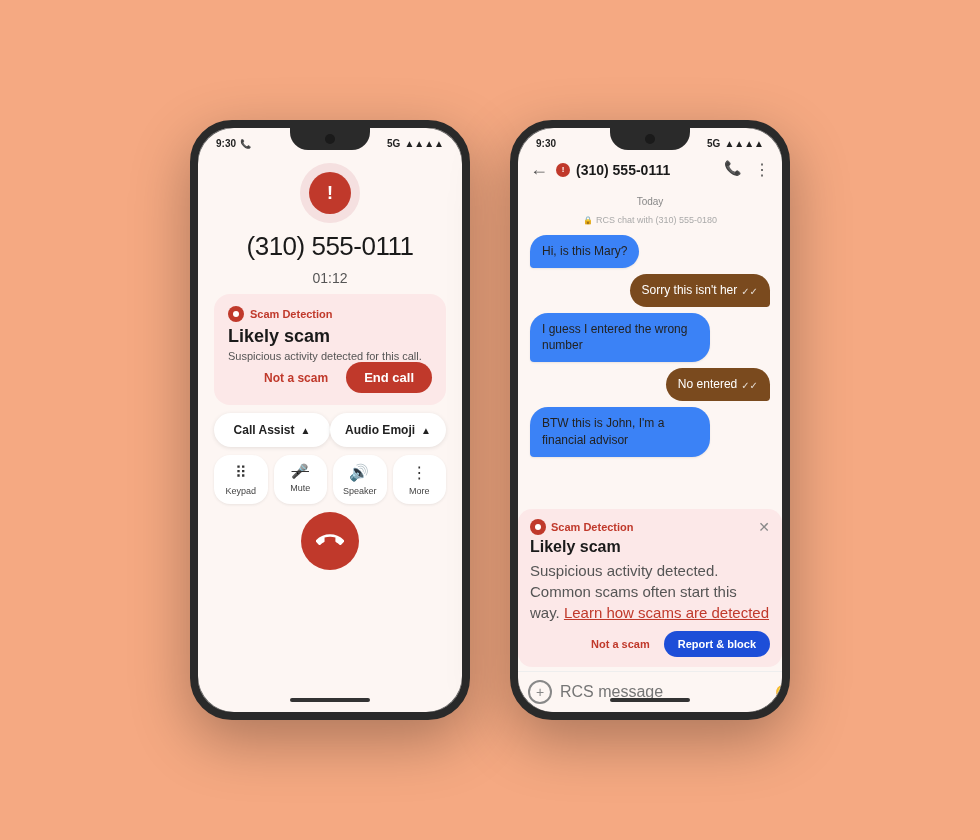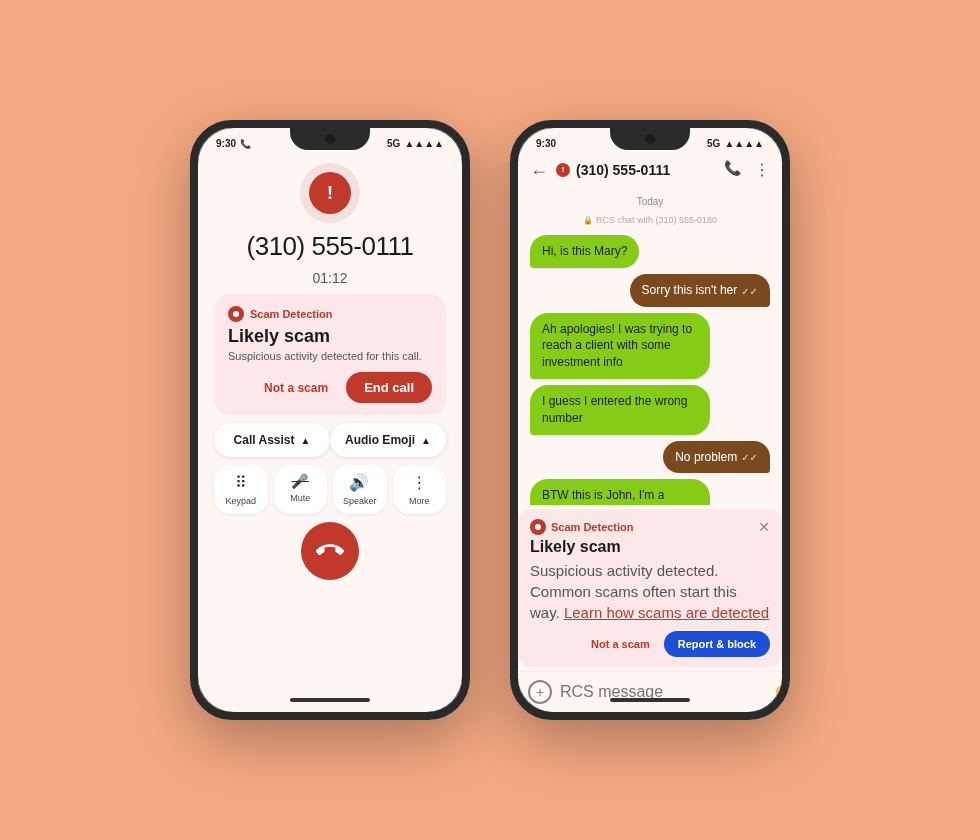--- a/index.html
+++ b/index.html
@@ -168,21 +168,20 @@
     .scam-title {
       font-size: 18px;
       font-weight: 600;
       color: #1a1a1a;
       margin-bottom: 3px;
     }
 
     .scam-desc {
       font-size: 11px;
       color: #555;
-      margin-bottom: 10px;
     }
 
     .scam-actions {
       display: flex;
       justify-content: flex-end;
       gap: 10px;
       align-items: center;
     }
 
     .btn-not-scam {
@@ -355,21 +354,21 @@
 
     .bubble {
       max-width: 75%;
       padding: 8px 12px;
       border-radius: 18px;
       font-size: 12px;
       line-height: 1.4;
     }
 
     .bubble-received {
-      background: #84cc16;
+      background: #3b82f6;
       color: #222;
       align-self: flex-start;
       border-bottom-left-radius: 4px;
       box-shadow: 0 1px 2px rgba(0,0,0,0.08);
     }
 
     .bubble-sent {
       background: #7a4a1e;
       color: white;
       align-self: flex-end;
@@ -633,30 +632,27 @@
 
       <div class="bubble bubble-received">
         <span>Hi, is this Mary?</span>
       </div>
 
       <div class="bubble bubble-sent">
         <span>Sorry this isn't her</span>
         <span class="check">✓✓</span>
       </div>
 
-      <div class="bubble bubble-received">
-        <span>Ah apologies! I was trying to reach a client with some investment info</span>
-      </div>
 
       <div class="bubble bubble-received">
         <span>I guess I entered the wrong number</span>
       </div>
 
       <div class="bubble bubble-sent">
-        <span>No problem</span>
+        <span>No entered</span>
         <span class="check">✓✓</span>
       </div>
 
       <div class="bubble bubble-received">
         <span>BTW this is John, I'm a financial advisor</span>
       </div>
 
     </div>
 
     <div class="scam-card-chat">

